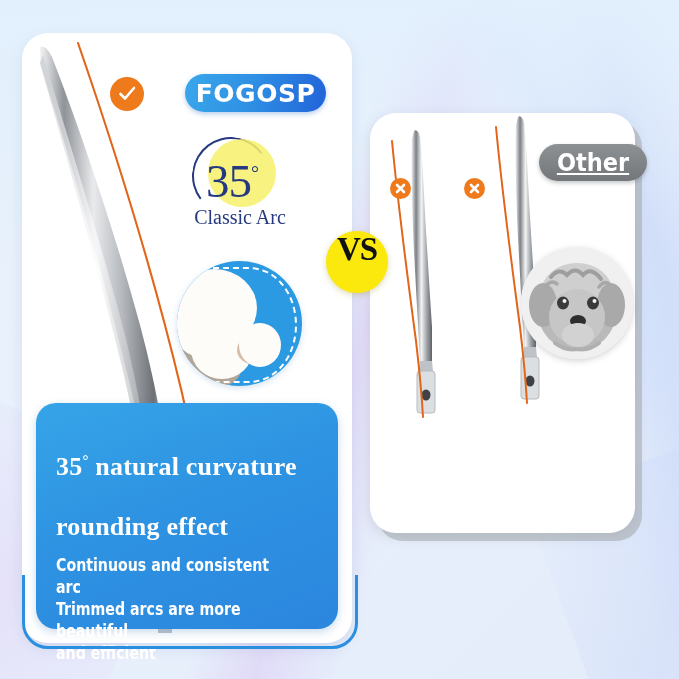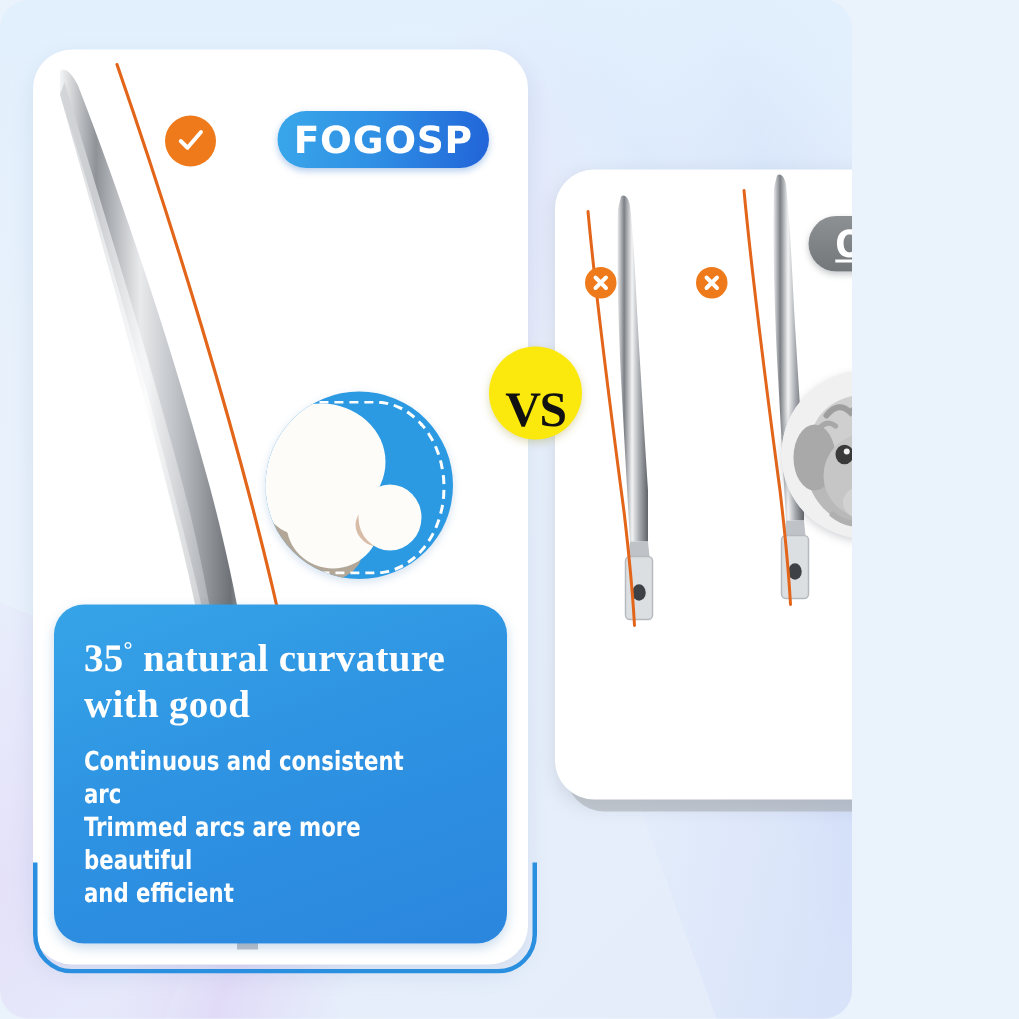--- a/index.html
+++ b/index.html
@@ -1,21 +1,21 @@
 <!DOCTYPE html>
 <html><head>
 <meta charset="utf-8">
 <style>
   html,body{margin:0;padding:0;}
   body{
     width:679px;height:679px;overflow:hidden;
     font-family:"Liberation Sans",sans-serif;
     background:#eaf2fc;
   }
-  #stage{position:relative;width:568px;height:679px;overflow:hidden;border-radius:19px;}
+  #stage{position:relative;width:679px;height:679px;overflow:hidden;}
 
   
   .bg{position:absolute;inset:0;
       background:
         linear-gradient(135deg,#e6f0fb 0%,#e9f1fc 40%,#e4ecfa 100%);}
   .bg-band{position:absolute;top:-80px;width:150px;height:900px;transform-origin:top center;}
   .bg-b1{right:96px;transform:rotate(18deg);
      background:linear-gradient(90deg,rgba(228,218,248,0) 0%,rgba(223,212,246,.75) 45%,rgba(228,220,250,0) 100%);}
   .bg-b2{right:10px;width:190px;transform:rotate(-14deg);
      background:linear-gradient(90deg,rgba(214,226,250,0) 0%,rgba(205,219,248,.85) 50%,rgba(216,228,250,0) 100%);}
@@ -58,32 +58,32 @@
   .pf2{left:14px;top:58px;width:62px;height:60px;}
   .pf3{left:62px;top:62px;width:42px;height:44px;}
   .pf4{left:-2px;top:44px;width:54px;height:52px;}
   .paw-skin{position:absolute;left:-8px;top:84px;width:72px;height:44px;border-radius:40% 50% 44% 52%;
      background:#caa98a;opacity:.85;}
   .paw-skin2{position:absolute;left:60px;top:74px;width:36px;height:30px;border-radius:50%;
      background:#c9a184;opacity:.7;}
   .paw-dash{position:absolute;left:26px;top:6px;width:92px;height:112px;
      border:2.5px dashed #ffffff;border-radius:0 60% 60% 0;border-left:none;}
   .cap-head{color:#fff;font-family:"Liberation Serif",serif;font-weight:700;
-     font-size:26px;line-height:30px;letter-spacing:.2px;}
+     font-size:26px;line-height:30px;letter-spacing:.2px;margin-top:26px;}
   .cap-head .deg{font-size:15px;vertical-align:super;}
   .cap-sub{margin-top:12px;color:#fff;font-size:17.5px;line-height:22px;font-weight:700;
      font-family:"DejaVu Sans Condensed","Liberation Sans Narrow","Liberation Sans",sans-serif;
      transform:scaleX(.9);transform-origin:left top;}
   .gray-line{color:#fff;font-size:17px;line-height:22.5px;font-weight:700;
      font-family:"DejaVu Sans Condensed","Liberation Sans Narrow","Liberation Sans",sans-serif;
      transform:scaleX(.92);transform-origin:left center;white-space:nowrap;}
 
   
   .vs{position:absolute;left:326px;top:231px;width:62px;height:62px;border-radius:50%;
-     background:#fbe80d;display:flex;align-items:flex-end;justify-content:center;
+     background:#fbe80d;display:flex;align-items:flex-start;justify-content:center;
      box-shadow:0 2px 6px rgba(150,140,20,.3);z-index:9;}
   .vs span{color:#111;font-family:"Liberation Serif",serif;font-weight:700;font-size:33px;letter-spacing:-1px;}
 
   svg{display:block;}
 </style>
 </head>
 <body>
 
 <div id="stage">
 
@@ -130,35 +130,42 @@
     <div style="position:absolute;left:88px;top:44px;width:34px;height:34px;border-radius:50%;background:#ef7a1b;display:flex;align-items:center;justify-content:center;">
       <svg width="22" height="22" viewBox="0 0 22 22">
         <path d="M4.5,11 L9,15.5 L18,5" fill="none" stroke="#fff" stroke-width="2.6" stroke-linecap="round" stroke-linejoin="round"></path>
       </svg>
     </div>
 
     <div style="position:absolute;left:163px;top:41px;width:141px;height:38px;border-radius:19px;background:linear-gradient(100deg,#39a7ea 0%,#2f8fe4 48%,#2163d8 100%);display:flex;align-items:center;justify-content:center;box-shadow:0 2px 5px rgba(40,110,200,.35);">
       <span style="color:#fff;font-size:25px;font-weight:700;letter-spacing:.5px;font-family:'DejaVu Sans',sans-serif;">FOGOSP</span>
     </div>
 
+    <div style="position:absolute;left:148px;top:101px;width:140px;height:118px;">
+      <div class="arc-ring"></div>
+      <div class="arc-dot"></div>
+      <div class="arc-num"><span>35</span><span class="deg">°</span></div>
+      <div class="arc-label">Classic Arc</div>
+    </div>
 
     <div style="position:absolute;left:155px;top:228px;width:125px;height:125px;border-radius:50%;overflow:hidden;background:#2b9ae2;box-shadow:0 2px 6px rgba(60,120,180,.22);">
       <div class="paw-fluff pf1"></div>
       <div class="paw-skin"></div>
       <div class="paw-fluff pf4"></div>
       <div class="paw-fluff pf2"></div>
       <div class="paw-skin2"></div>
       <div class="paw-fluff pf3"></div>
       <div class="paw-dash"></div>
     </div>
 
     <div style="position:absolute;left:14px;top:370px;width:302px;height:226px;border-radius:20px;background:linear-gradient(160deg,#36a4e8 0%,#2e93e2 45%,#2b86de 100%);padding:16px 18px 0 20px;box-sizing:border-box;box-shadow:0 3px 8px rgba(40,110,180,.25);">
       <div class="cap-head">
         <span>35</span><span class="deg">°</span><span> natural curvature</span><br>
-        <span>with good</span><br>
+        <br>
+        <span>rounding effect</span>
       </div>
       <div class="cap-sub">
         <div>Continuous and consistent arc</div>
         <div>Trimmed arcs are more beautiful</div>
         <div>and efficient</div>
       </div>
     </div>
   </div>
   <div class="card-left-rim"></div>
 

